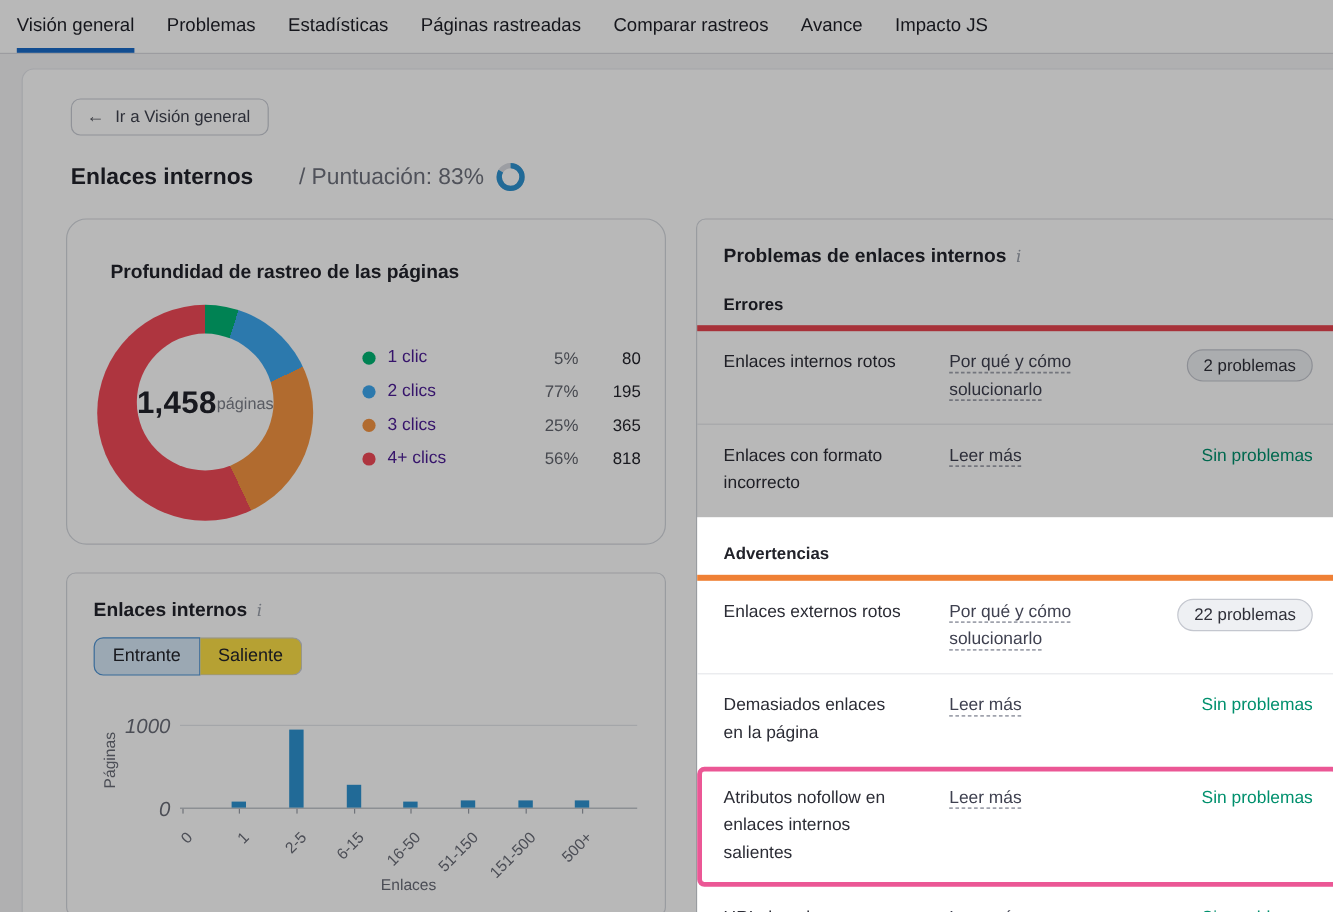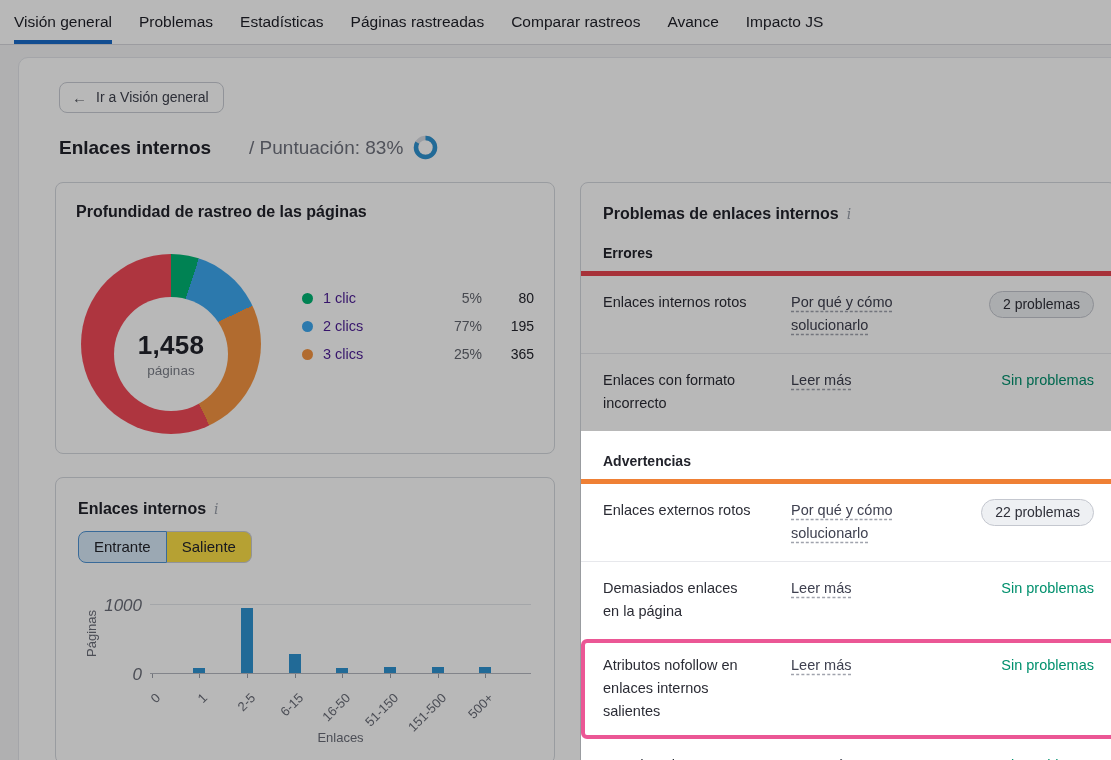--- a/index.html
+++ b/index.html
@@ -52,29 +52,29 @@
     position: relative;
   }
   .card-title { font-size: 16px; font-weight: bold; color: #22232b; }
   .info-i {
     display: inline-block; margin-left: 8px; color: #9aa0ab;
     font-family: "DejaVu Serif", serif; font-style: italic; font-size: 14px;
     font-weight: normal;
   }
 
   
-  #card-depth { height: 272px; padding: 20px; margin-bottom: 23px; }
+  #card-depth { height: 272px; padding: 36px; margin-bottom: 23px; border-radius: 17px; }
   .donut-wrap { position: absolute; left: 25px; top: 71px; width: 180px; height: 180px; }
   .donut {
     width: 180px; height: 180px; border-radius: 50%;
   }
   .donut-hole {
-    position: absolute; left: 33px; top: 43px; width: 114px; height: 114px;
+    position: absolute; left: 33px; top: 24px; width: 114px; height: 114px;
     background: #fff; border-radius: 50%;
-    display: flex; flex-direction: column; align-items: center; justify-content: center;
+    display: flex; flex-direction: row; align-items: center; justify-content: center;
   }
   .donut-total { font-size: 26px; font-weight: bold; color: #22232b; letter-spacing: .3px; }
   .donut-total-label { font-size: 13.5px; color: #7b7e88; margin-top: 2px; }
   .legend { position: absolute; left: 246px; top: 101px; width: 232px; }
   .legend-row { display: flex; align-items: center; height: 28px; }
   .legend-dot { width: 11px; height: 11px; border-radius: 50%; margin-right: 10px; flex: 0 0 auto; }
   .legend-label { font-size: 14.5px; color: #4c1d95; flex: 1; }
   .legend-pct { font-size: 14px; color: #63666f; width: 48px; text-align: right; }
   .legend-count { font-size: 14px; color: #24252d; width: 52px; text-align: right; }
 
@@ -193,20 +193,26 @@
               <span class="legend-dot" style="background:#3ea8f0"></span>
               <span class="legend-label">2 clics</span>
               <span class="legend-pct">77%</span>
               <span class="legend-count">195</span>
             </div>
             <div class="legend-row">
               <span class="legend-dot" style="background:#f59542"></span>
               <span class="legend-label">3 clics</span>
               <span class="legend-pct">25%</span>
               <span class="legend-count">365</span>
+            </div>
+            <div class="legend-row">
+              <span class="legend-dot" style="background:#f24a58"></span>
+              <span class="legend-label">4+ clics</span>
+              <span class="legend-pct">56%</span>
+              <span class="legend-count">818</span>
             </div>
           </div>
       </div>
 
       <div class="card" id="card-links">
         <div class="card-title">
           <span>Enlaces internos</span><span class="info-i">i</span>
         </div>
         <div class="toggle-group" id="toggle-group">
             <button class="toggle-btn first selected">Entrante</button>

